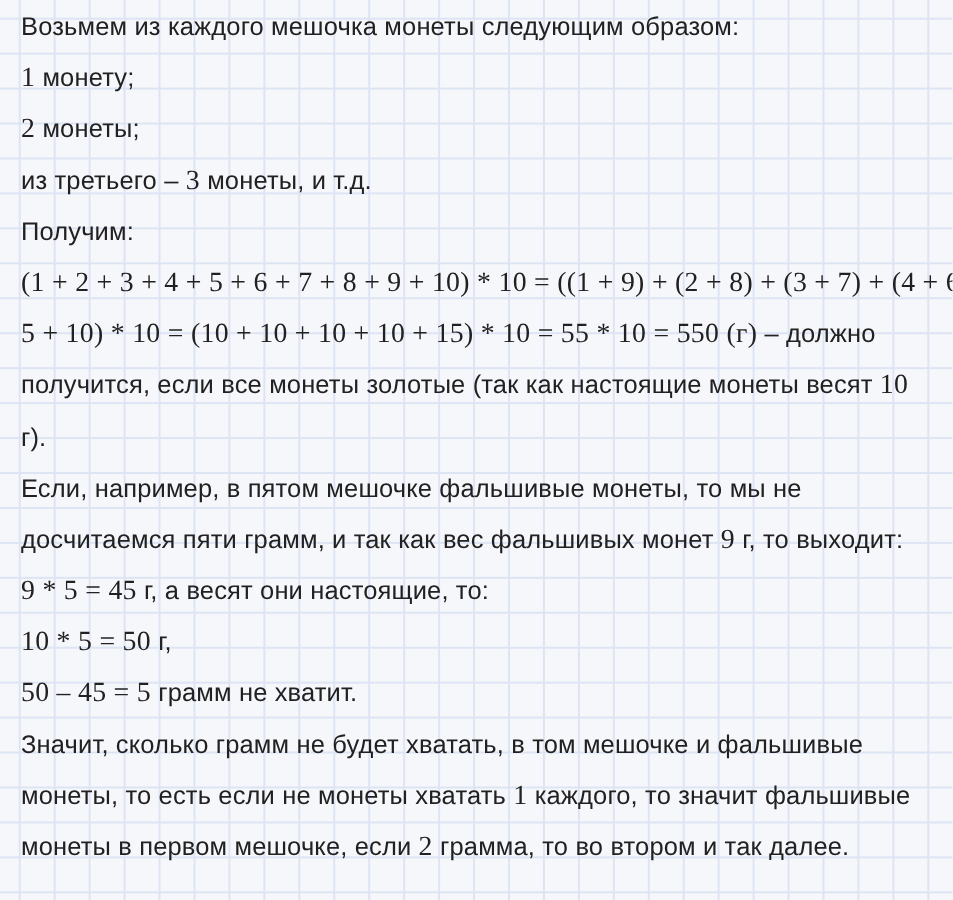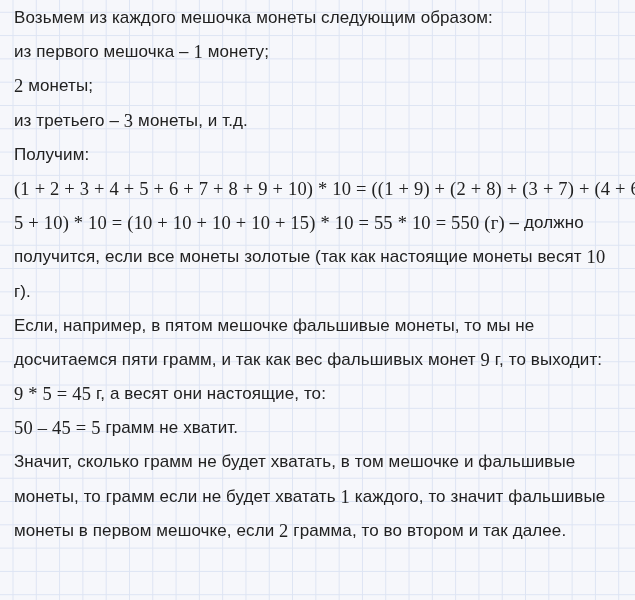--- a/index.html
+++ b/index.html
@@ -35,28 +35,29 @@
     font-family: "Liberation Serif", serif;
     font-size: 18.5px;
     letter-spacing: 0.2px;
   }
 </style>
 </head>
 <body>
 
 <main>
     <p class="line"><span class="seg text">Возьмем из каждого мешочка монеты следующим образом:</span></p>
-    <p class="line"><span class="seg text">из первого мешочка – </span><span class="seg math">1</span><span class="seg text"> монету;</span></p>
+    <p class="line"><span class="seg math">1</span><span class="seg text"> монету;</span></p>
     <p class="line"><span class="seg math">2</span><span class="seg text"> монеты;</span></p>
     <p class="line"><span class="seg text">из третьего – </span><span class="seg math">3</span><span class="seg text"> монеты, и т.д.</span></p>
     <p class="line"><span class="seg text">Получим:</span></p>
     <p class="line"><span class="seg math">(1 + 2 + 3 + 4 + 5 + 6 + 7 + 8 + 9 + 10) * 10 = ((1 + 9) + (2 + 8) + (3 + 7) + (4 + 6) +</span></p>
     <p class="line"><span class="seg math">5 + 10) * 10 = (10 + 10 + 10 + 10 + 15) * 10 = 55 * 10 = 550 (г)</span><span class="seg text"> – должно</span></p>
     <p class="line"><span class="seg text">получится, если все монеты золотые (так как настоящие монеты весят </span><span class="seg math">10</span></p>
     <p class="line"><span class="seg text">г).</span></p>
     <p class="line"><span class="seg text">Если, например, в пятом мешочке фальшивые монеты, то мы не</span></p>
     <p class="line"><span class="seg text">досчитаемся пяти грамм, и так как вес фальшивых монет </span><span class="seg math">9</span><span class="seg text"> г, то выходит:</span></p>
     <p class="line"><span class="seg math">9 * 5 = 45</span><span class="seg text"> г, а весят они настоящие, то:</span></p>
+    <p class="line"><span class="seg math">10 * 5 = 50</span><span class="seg text"> г,</span></p>
     <p class="line"><span class="seg math">50 – 45 = 5</span><span class="seg text"> грамм не хватит.</span></p>
     <p class="line"><span class="seg text">Значит, сколько грамм не будет хватать, в том мешочке и фальшивые</span></p>
-    <p class="line"><span class="seg text">монеты, то грамм если не будет хватать </span><span class="seg math">1</span><span class="seg text"> каждого, то значит фальшивые</span></p>
+    <p class="line"><span class="seg text">монеты, то есть если не монеты хватать </span><span class="seg math">1</span><span class="seg text"> каждого, то значит фальшивые</span></p>
     <p class="line"><span class="seg text">монеты в первом мешочке, если </span><span class="seg math">2</span><span class="seg text"> грамма, то во втором и так далее.</span></p>
   </main>
 
 </body></html>

